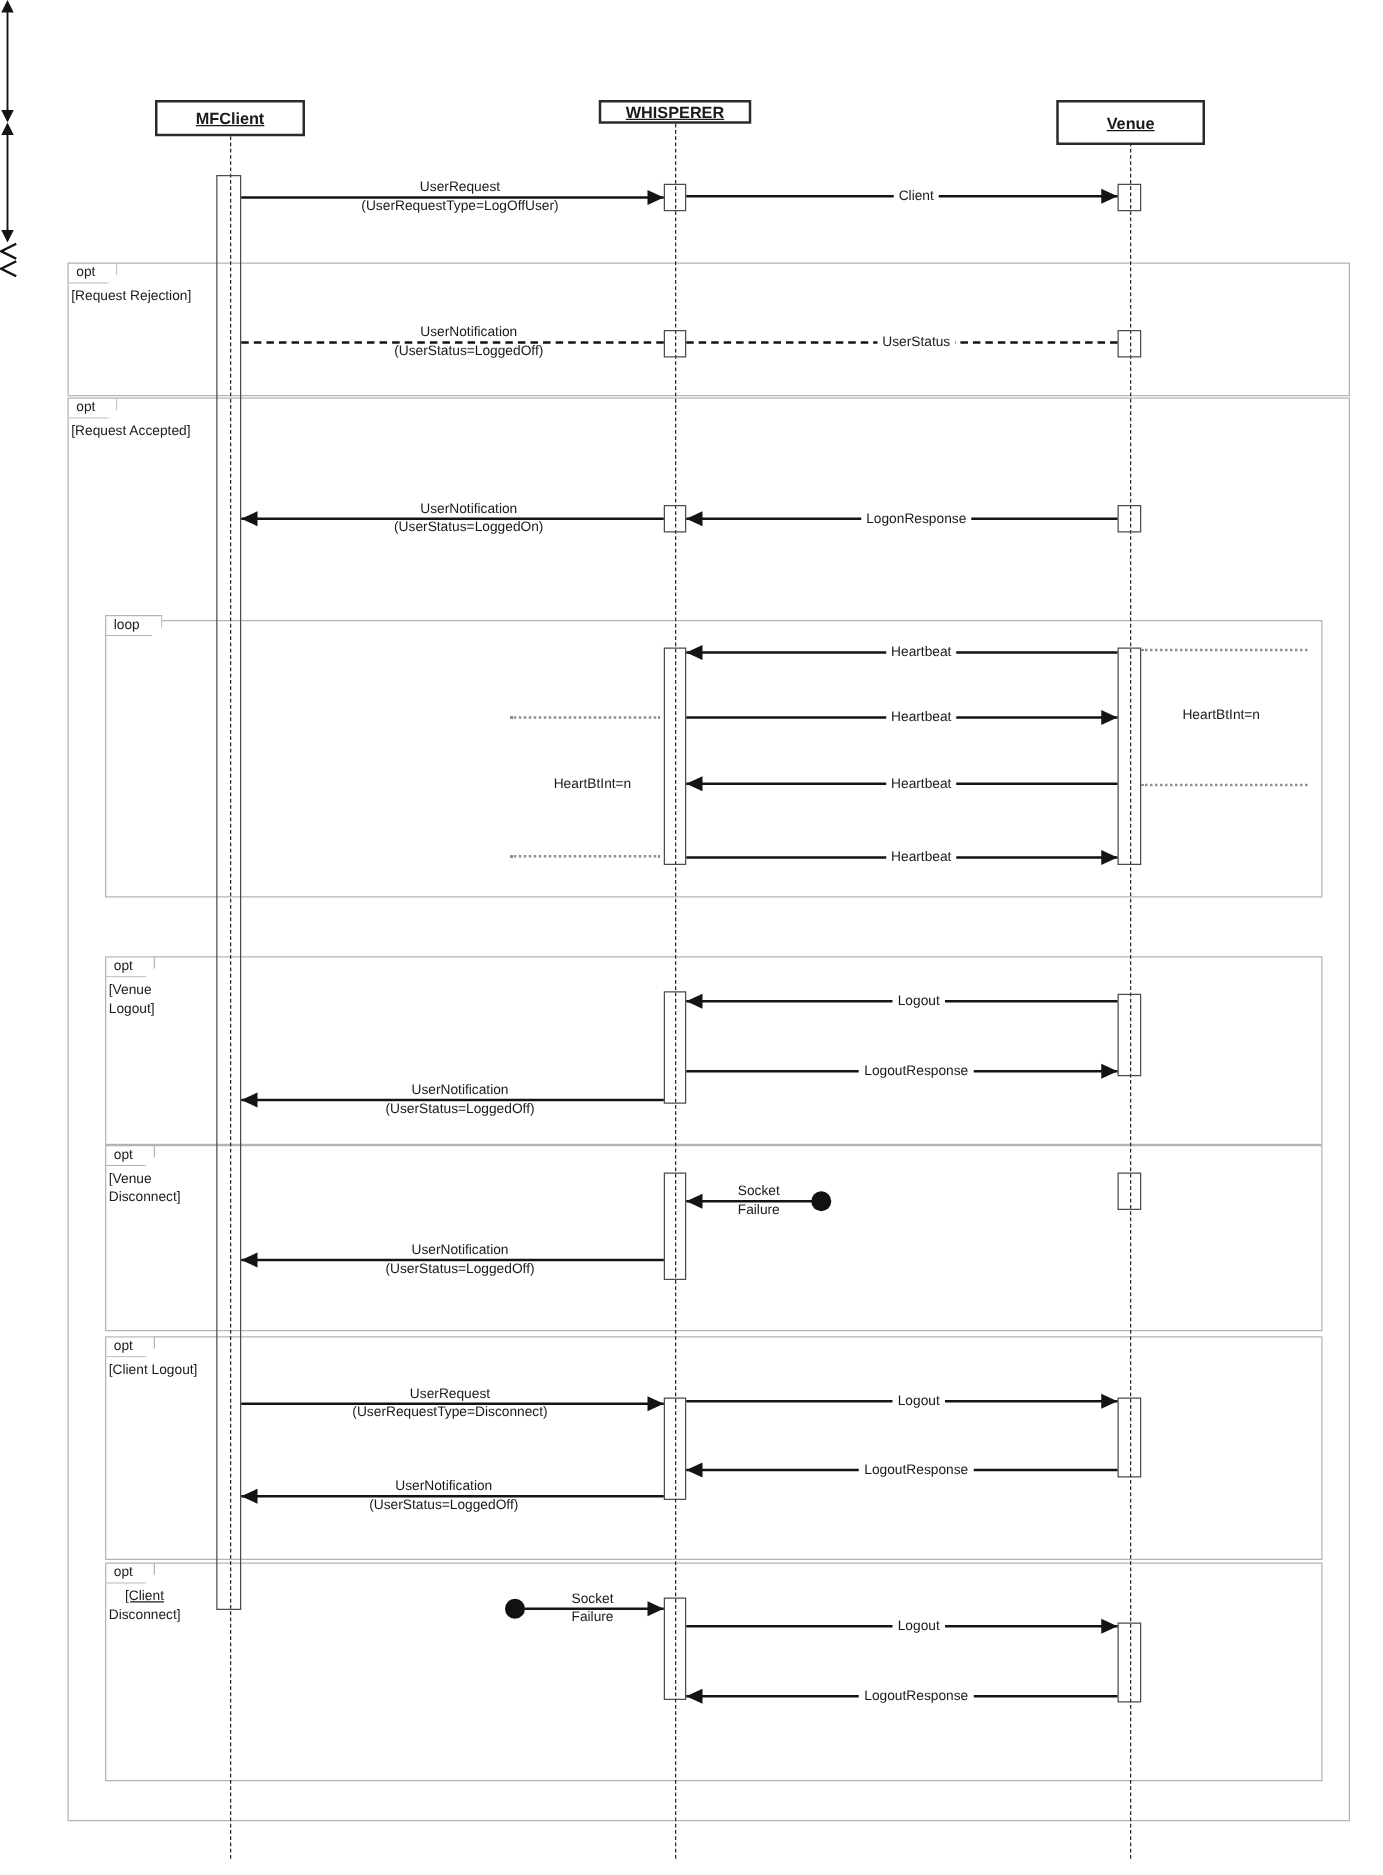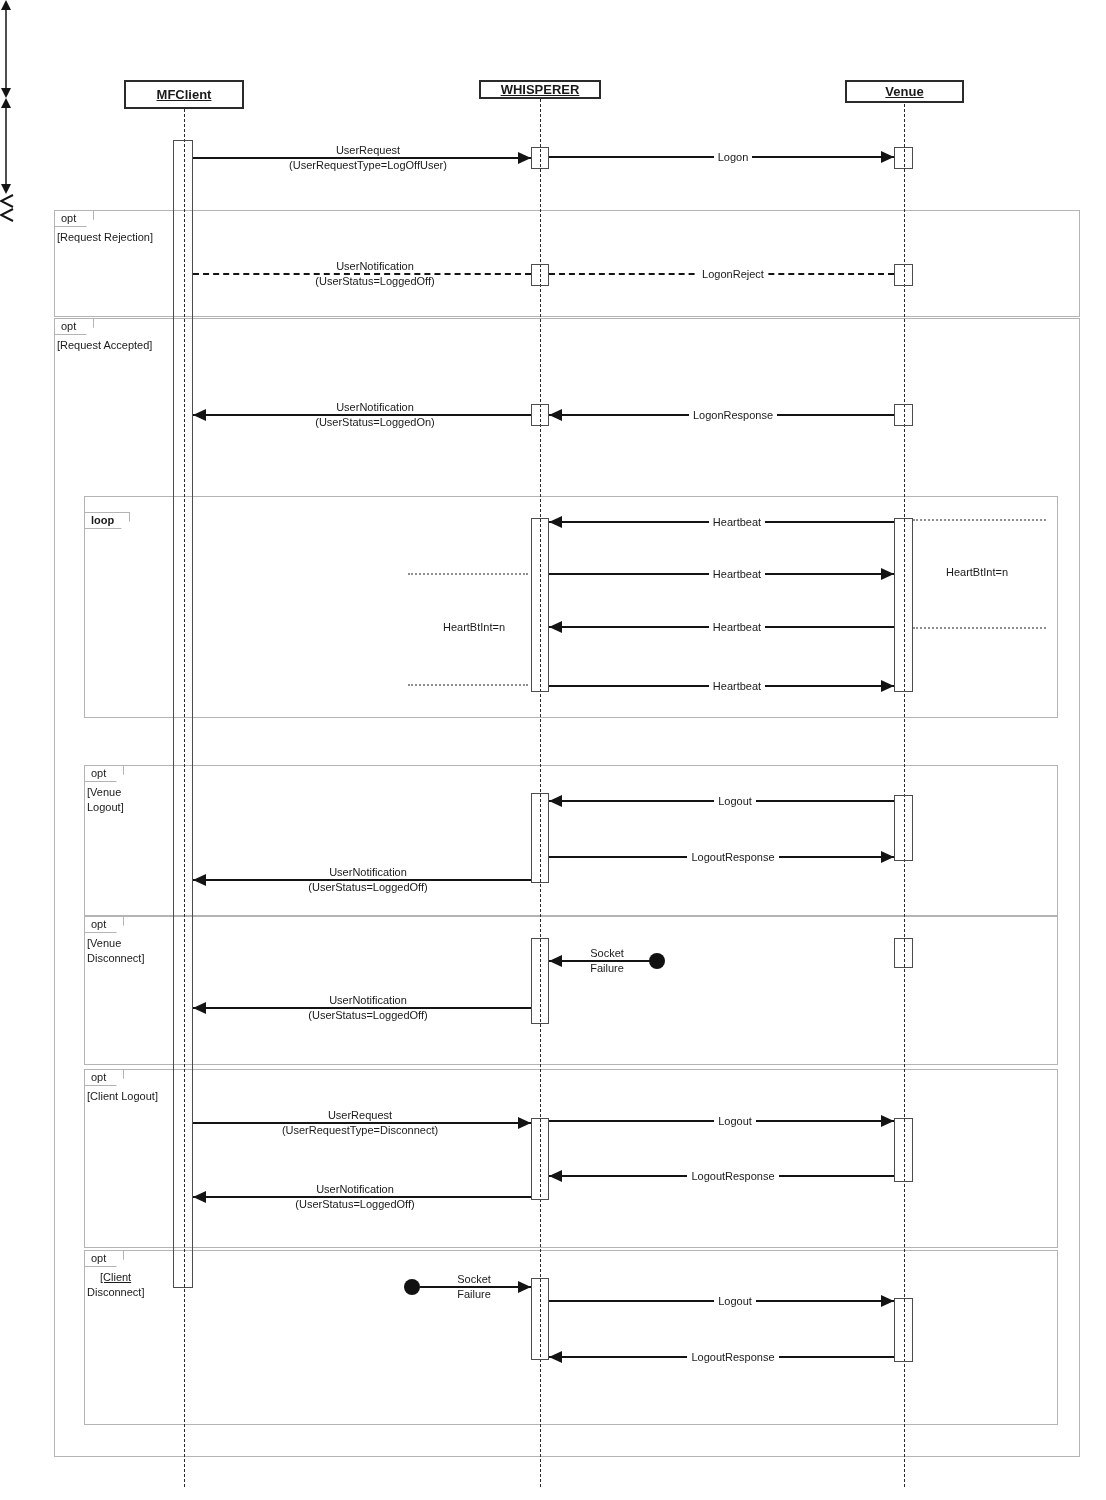--- a/index.html
+++ b/index.html
@@ -28,21 +28,21 @@
 <body>
 
 <div id="diagram" style="width: 1106px; height: 1500px; background: rgb(255, 255, 255);">
     <div class="frag-frame" style="left: 54px; top: 210px; width: 1026px; height: 107px;"></div>
     <div class="frag-tab" style="left: 54px; top: 210px; width: 40px; height: 17px;">opt</div>
     <div class="frag-cond" style="left: 57px; top: 230px;">[Request Rejection]</div>
     <div class="frag-frame" style="left: 54px; top: 318px; width: 1026px; height: 1139px;"></div>
     <div class="frag-tab" style="left: 54px; top: 318px; width: 40px; height: 17px;">opt</div>
     <div class="frag-cond" style="left: 57px; top: 338px;">[Request Accepted]</div>
     <div class="frag-frame" style="left: 84px; top: 496px; width: 974px; height: 222px;"></div>
-    <div class="frag-tab" style="left: 84px; top: 512px; width: 46px; height: 17px; font-weight: bold;">loop</div>
+    <div class="frag-tab" style="left: 84px; top: 492px; width: 46px; height: 17px;">loop</div>
     <div class="frag-frame" style="left: 84px; top: 765px; width: 974px; height: 151px;"></div>
     <div class="frag-tab" style="left: 84px; top: 765px; width: 40px; height: 17px;">opt</div>
     <div class="frag-cond" style="left: 87px; top: 785px;">[Venue</div>
     <div class="frag-cond" style="left: 87px; top: 800px;">Logout]</div>
     <div class="frag-frame" style="left: 84px; top: 916px; width: 974px; height: 149px;"></div>
     <div class="frag-tab" style="left: 84px; top: 916px; width: 40px; height: 17px;">opt</div>
     <div class="frag-cond" style="left: 87px; top: 936px;">[Venue</div>
     <div class="frag-cond" style="left: 87px; top: 951px;">Disconnect]</div>
     <div class="frag-frame" style="left: 84px; top: 1069px; width: 974px; height: 179px;"></div>
     <div class="frag-tab" style="left: 84px; top: 1069px; width: 40px; height: 17px;">opt</div>
@@ -97,40 +97,40 @@
     </div>
     <div class="msg-line-solid" style="left: 193px; top: 157px; width: 338px;"></div>
     <div class="arrow-right" style="left: 518px; top: 152px;"></div>
     <div class="label-stack" style="left: 258px; top: 143px; width: 220px;">
       <span>UserRequest</span>
       <span>(UserRequestType=LogOffUser)</span>
     </div>
     <div class="msg-line-solid" style="left: 549px; top: 156px; width: 345px;"></div>
     <div class="arrow-right" style="left: 881px; top: 151px;"></div>
     <div class="label-stack" style="left: 623px; top: 149.5px; width: 220px;">
-      <span class="mask">Logon</span>
+      <span class="mask">Client</span>
     </div>
     <div class="msg-line-dashed" style="left: 193px; top: 273px; width: 338px;"></div>
     <div style="left: 193px; top: 267px; width: 14px; height: 14px;">
       <svg width="14" height="14" style="display:block">
         <path d="M13,1 L1,7 L13,13" fill="none" stroke="#141414" stroke-width="2"></path>
       </svg>
     </div>
     <div class="label-stack" style="left: 265px; top: 259px; width: 220px;">
       <span>UserNotification</span>
       <span>(UserStatus=LoggedOff)</span>
     </div>
     <div class="msg-line-dashed" style="left: 549px; top: 273px; width: 345px;"></div>
     <div style="left: 549px; top: 267px; width: 14px; height: 14px;">
       <svg width="14" height="14" style="display:block">
         <path d="M13,1 L1,7 L13,13" fill="none" stroke="#141414" stroke-width="2"></path>
       </svg>
     </div>
     <div class="label-stack" style="left: 623px; top: 266.5px; width: 220px;">
-      <span class="mask">LogonReject</span>
+      <span class="mask">UserStatus</span>
     </div>
     <div class="msg-line-solid" style="left: 193px; top: 414px; width: 338px;"></div>
     <div class="arrow-left" style="left: 193px; top: 409px;"></div>
     <div class="label-stack" style="left: 265px; top: 400px; width: 220px;">
       <span>UserNotification</span>
       <span>(UserStatus=LoggedOn)</span>
     </div>
     <div class="msg-line-solid" style="left: 549px; top: 414px; width: 345px;"></div>
     <div class="arrow-left" style="left: 549px; top: 409px;"></div>
     <div class="label-stack" style="left: 623px; top: 407.5px; width: 220px; text-align: center;">
@@ -223,16 +223,16 @@
     <div class="label-stack" style="left: 414px; top: 1272px; width: 120px;">
       <span>Socket</span>
       <span>Failure</span>
     </div>
     <div class="header-box" style="left: 124px; top: 80px; width: 120px; height: 29px;">
       <span>MFClient</span>
     </div>
     <div class="header-box" style="left: 479px; top: 80px; width: 122px; height: 19px;">
       <span>WHISPERER</span>
     </div>
-    <div class="header-box" style="left: 845px; top: 80px; width: 119px; height: 23px; text-align: center;">
+    <div class="header-box" style="left: 845px; top: 80px; width: 119px; height: 36px; text-align: center;">
       <span>Venue</span>
     </div>
   </div>
 
 </body></html>

